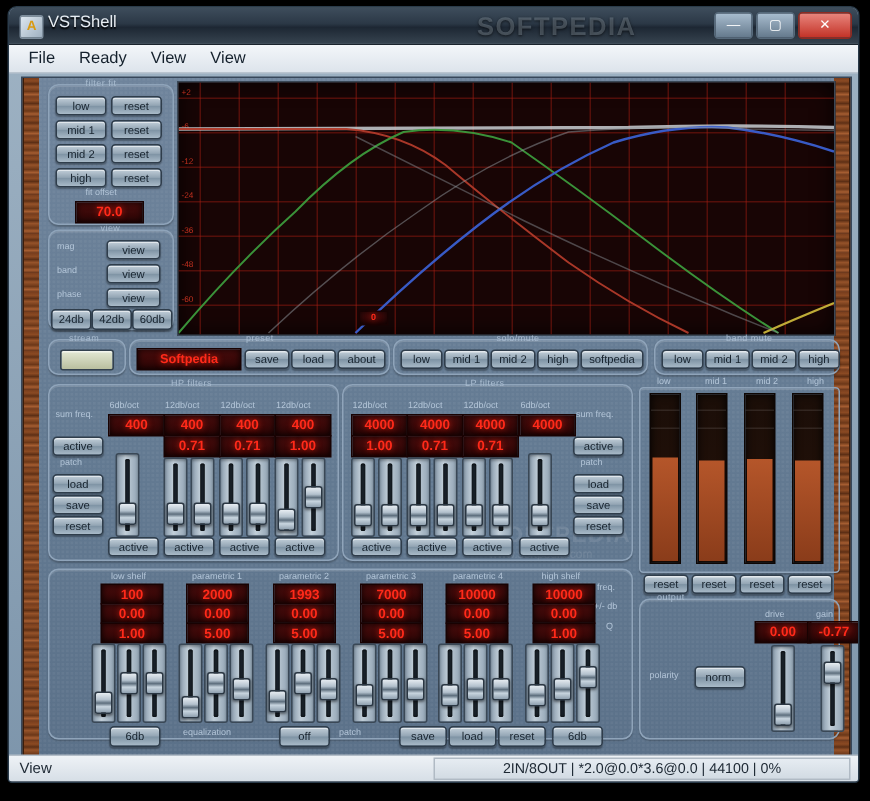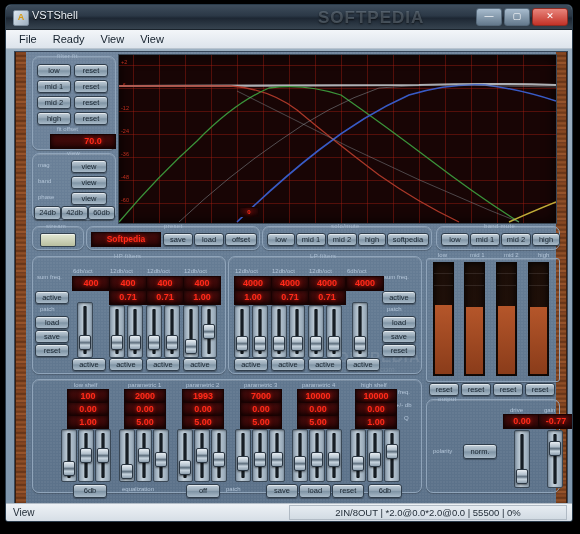--- a/index.html
+++ b/index.html
@@ -153,21 +153,21 @@
       <div>
         <div class="btn" style="position:absolute;left:11px;top:44px;width:32px;">mid 2</div>
         <div class="btn" style="position:absolute;left:48px;top:44px;width:32px;">reset</div>
       </div>
       <div>
         <div class="btn" style="position:absolute;left:11px;top:60px;width:32px;">high</div>
         <div class="btn" style="position:absolute;left:48px;top:60px;width:32px;">reset</div>
       </div>
 
       <div class="tinylabel" style="left:31px;top:74px;">fit offset</div>
-      <div class="lcd" style="position:absolute;left:24px;top:82px;width:44px;height:13px;line-height:13px;padding-left:20px;">70.0</div>
+      <div class="lcd" style="position:absolute;left:24px;top:82px;width:44px;height:13px;line-height:13px;">70.0</div>
 
       <div class="grp" style="left:6px;top:101px;width:82px;height:65px;"></div>
       <div class="grp-label" style="left:38px;top:98px;">view</div>
 
       <div class="tinylabel" style="left:12px;top:110px;">mag</div>
       <div class="btn" style="position:absolute;left:45px;top:108px;width:34px;">view</div>
       <div class="tinylabel" style="left:12px;top:126px;">band</div>
       <div class="btn" style="position:absolute;left:45px;top:124px;width:34px;">view</div>
       <div class="tinylabel" style="left:12px;top:142px;">phase</div>
       <div class="btn" style="position:absolute;left:45px;top:140px;width:34px;">view</div>
@@ -230,21 +230,21 @@
       <div class="grp" style="left:6px;top:174px;width:50px;height:22px;"></div>
       <div class="grp-label" style="left:17px;top:171px;">stream</div>
       <div style="position:absolute;left:14px;top:181px;width:34px;height:12px;border:1px solid #33414e;border-radius:2px;
                   background:linear-gradient(180deg,#e3e8d4,#b9bf9f);box-shadow:inset 0 1px 0 rgba(255,255,255,.6);"></div>
 
       <div class="grp" style="left:60px;top:174px;width:172px;height:22px;"></div>
       <div class="grp-label" style="left:135px;top:171px;">preset</div>
       <div class="lcd" style="position:absolute;left:65px;top:180px;width:68px;height:13px;line-height:13px;font-size:8.5px;">Softpedia</div>
       <div class="btn" style="position:absolute;left:137px;top:181px;width:28px;">save</div>
       <div class="btn" style="position:absolute;left:168px;top:181px;width:28px;">load</div>
-      <div class="btn" style="position:absolute;left:199px;top:181px;width:30px;">offset</div>
+      <div class="btn" style="position:absolute;left:199px;top:181px;width:30px;">about</div>
 
       <div class="grp" style="left:236px;top:174px;width:168px;height:22px;"></div>
       <div class="grp-label" style="left:302px;top:171px;">solo/mute</div>
       <div class="btn" style="position:absolute;left:241px;top:181px;width:26px;">low</div>
       <div class="btn" style="position:absolute;left:270px;top:181px;width:28px;">mid 1</div>
       <div class="btn" style="position:absolute;left:301px;top:181px;width:28px;">mid 2</div>
       <div class="btn" style="position:absolute;left:332px;top:181px;width:26px;">high</div>
       <div class="btn" style="position:absolute;left:361px;top:181px;width:40px;">softpedia</div>
 
       <div class="grp" style="left:410px;top:174px;width:122px;height:22px;"></div>
@@ -551,16 +551,16 @@
       <div class="btn" style="position:absolute;left:240px;top:432px;width:30px;height:12px;line-height:12px;">save</div>
       <div class="btn" style="position:absolute;left:273px;top:432px;width:30px;height:12px;line-height:12px;">load</div>
       <div class="btn" style="position:absolute;left:306px;top:432px;width:30px;height:12px;line-height:12px;">reset</div>
       <div class="btn" style="position:absolute;left:342px;top:432px;width:32px;height:12px;line-height:12px;">6db</div>
 
     </div>
   </div>
 
   <div class="statusbar">
     <div class="sb-left">View</div>
-    <div class="sb-right">2IN/8OUT | *2.0@0.0*2.0@0.0 | 55500 | 0%</div>
+    <div class="sb-right">2IN/8OUT | *2.0@0.0*3.6@0.0 | 44100 | 0%</div>
   </div>
 
 </div>
 
 </body></html>

